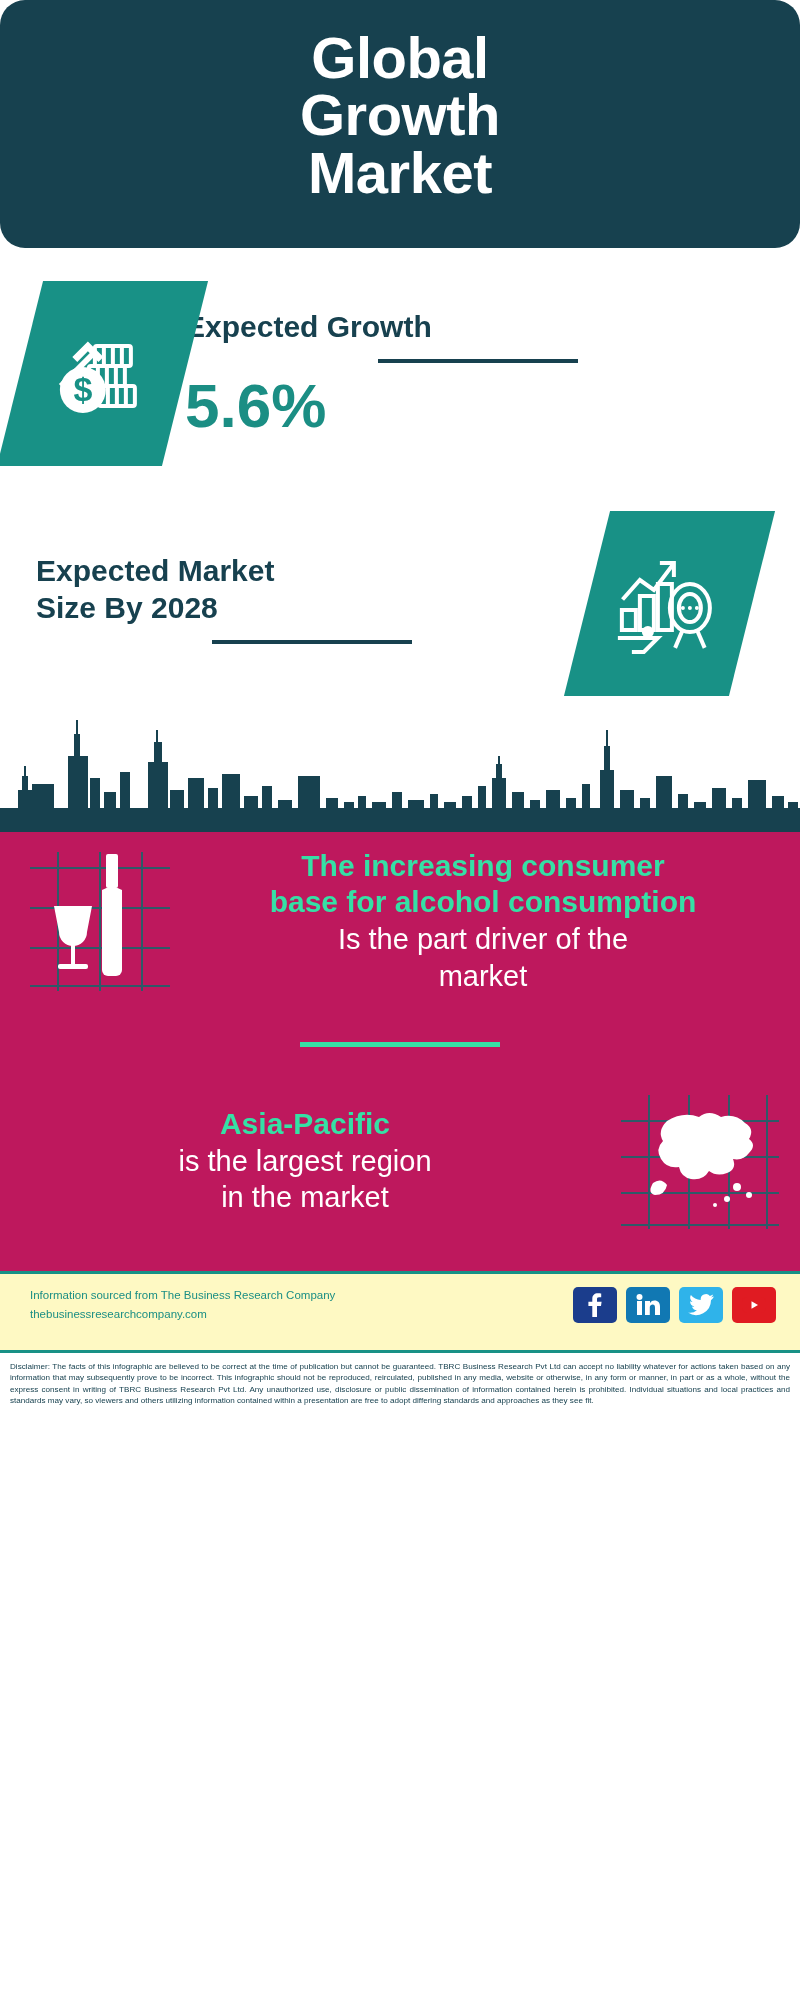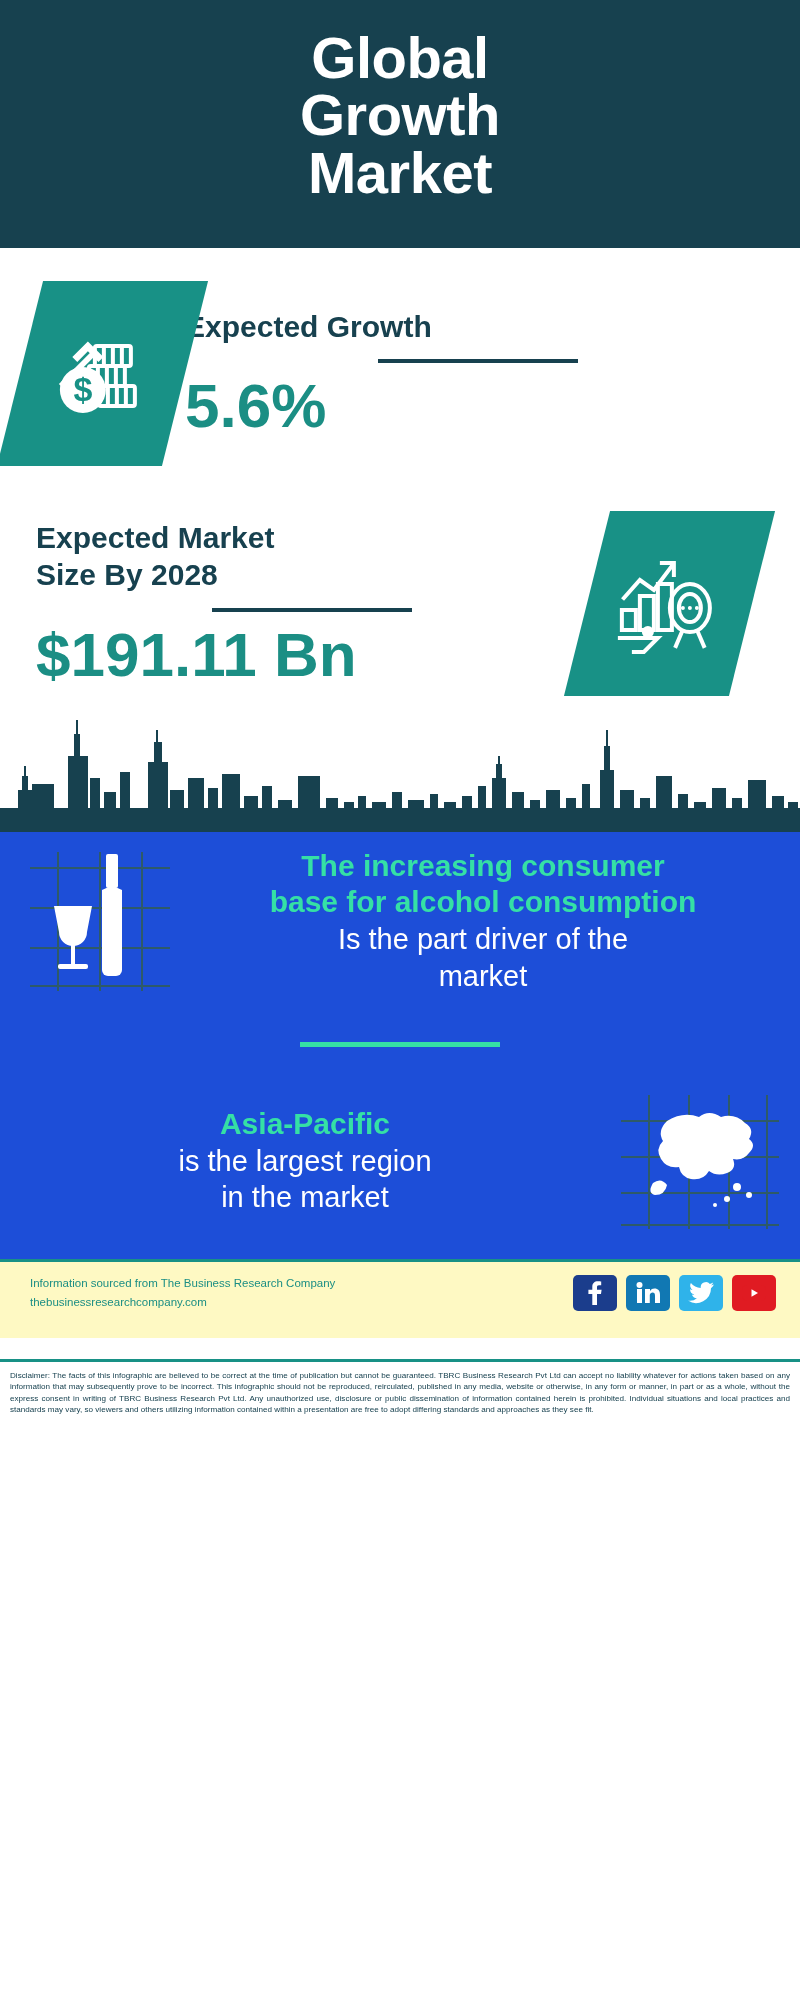--- a/index.html
+++ b/index.html
@@ -11,20 +11,21 @@
     overflow-x:hidden;
   }
   .page { position:relative; width:800px; }
 
   
   .header {
     background:#17414f;
     height:248px;
     display:flex; align-items:center; justify-content:center;
     padding-bottom:18px;
+    border-radius:25px;
   }
   .header-title {
     color:#ffffff;
     font-family:"Liberation Sans Narrow","Liberation Sans",sans-serif;
     font-weight:bold;
     font-size:58px;
     line-height:0.99;
     text-align:center;
     letter-spacing:-0.5px;
     width:330px;
@@ -70,22 +71,22 @@
   }
   .row1 .stat-text { padding-right:30px; }
   .row2 .stat-text { padding-left:36px; }
   .row2 .para { margin-right:48px; }
 
   
   .skyline { display:block; width:800px; height:120px; margin-top:-6px; }
 
   
   .dark {
-    background:#1d4ed8;
-    padding:14px 0 28px 0;
+    background:#be185d;
+    padding:14px 0 40px 0;
   }
   .dark-row { display:flex; align-items:center; }
 
   .fact-icon { flex:none; width:200px; display:flex; justify-content:center; }
   .fact-text { flex:1; padding-right:34px; }
   .fact-text.right-pad { padding-right:0; padding-left:10px; }
 
   .fact-hl {
     color:#35e0a5;
     font-family:"Liberation Sans Narrow","Liberation Sans",sans-serif;
@@ -132,21 +133,20 @@
 
   
   .disclaimer {
     background:#ffffff;
     border-top:3px solid #189186;
     padding:8px 10px 10px 10px;
     color:#17414f;
     font-size:8.1px;
     line-height:1.42;
     text-align:justify;
-    margin-top:21px;
   }
 </style>
 </head>
 <body>
 
 <div class="page">
 
   <div class="header">
     <div class="header-title">
       <div>Global</div>
@@ -191,21 +191,20 @@
       </div>
     </div>
 
     <div class="stat-row row2">
       <div class="stat-text">
         <div class="stat-label">
           <div>Expected Market</div>
           <div>Size By 2028</div>
         </div>
         <div class="rule"></div>
-        <div class="stat-value">$191.11 Bn</div>
       </div>
       <div class="para">
         <span class="glyph">
           <svg width="112" height="112" viewBox="0 0 112 112">
             <g fill="none" stroke="#ffffff" stroke-width="4" stroke-linecap="square">
               <polyline points="10,52 26,34 40,44 58,20"></polyline>
               <polyline points="48,17 60,17 60,29"></polyline>
               <rect x="8" y="64" width="14" height="20"></rect>
               <rect x="26" y="50" width="14" height="34"></rect>
               <rect x="44" y="38" width="14" height="46"></rect>

